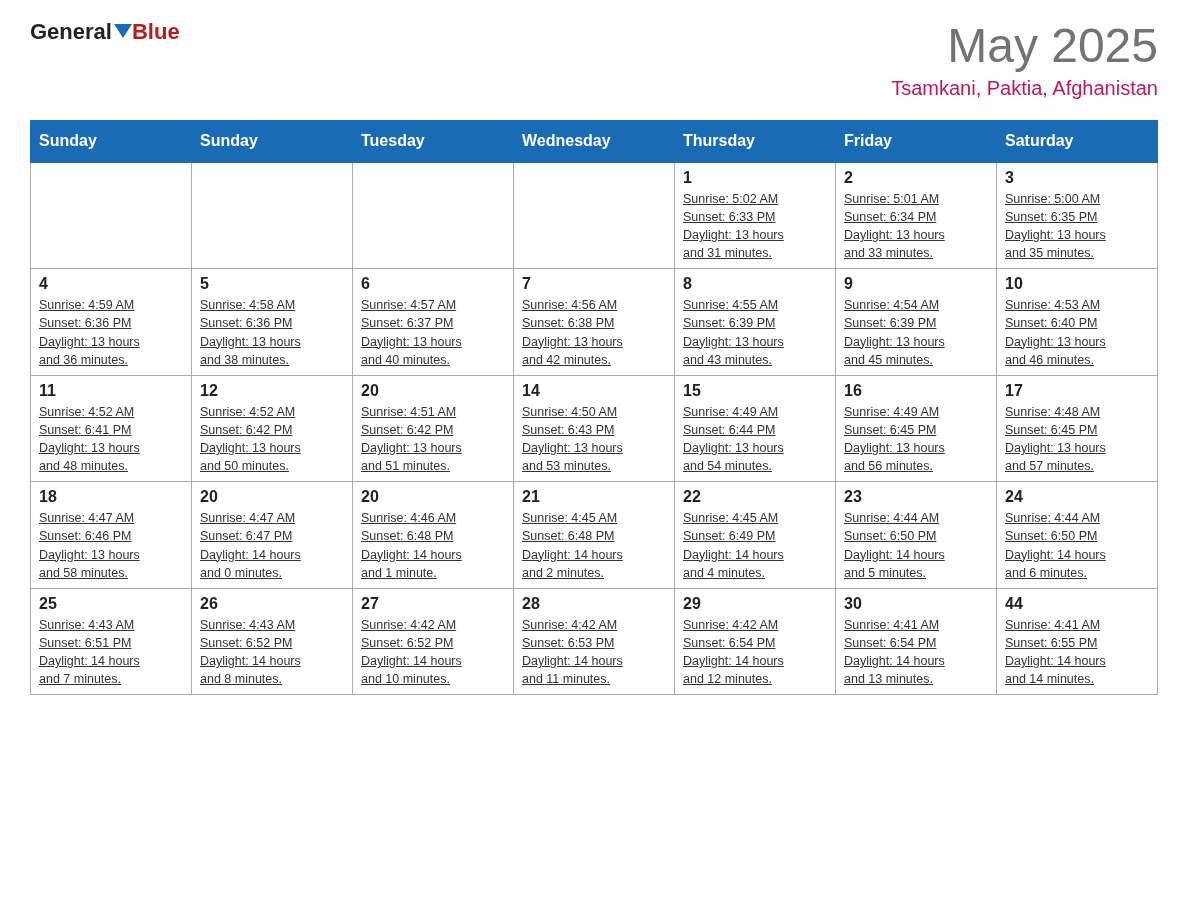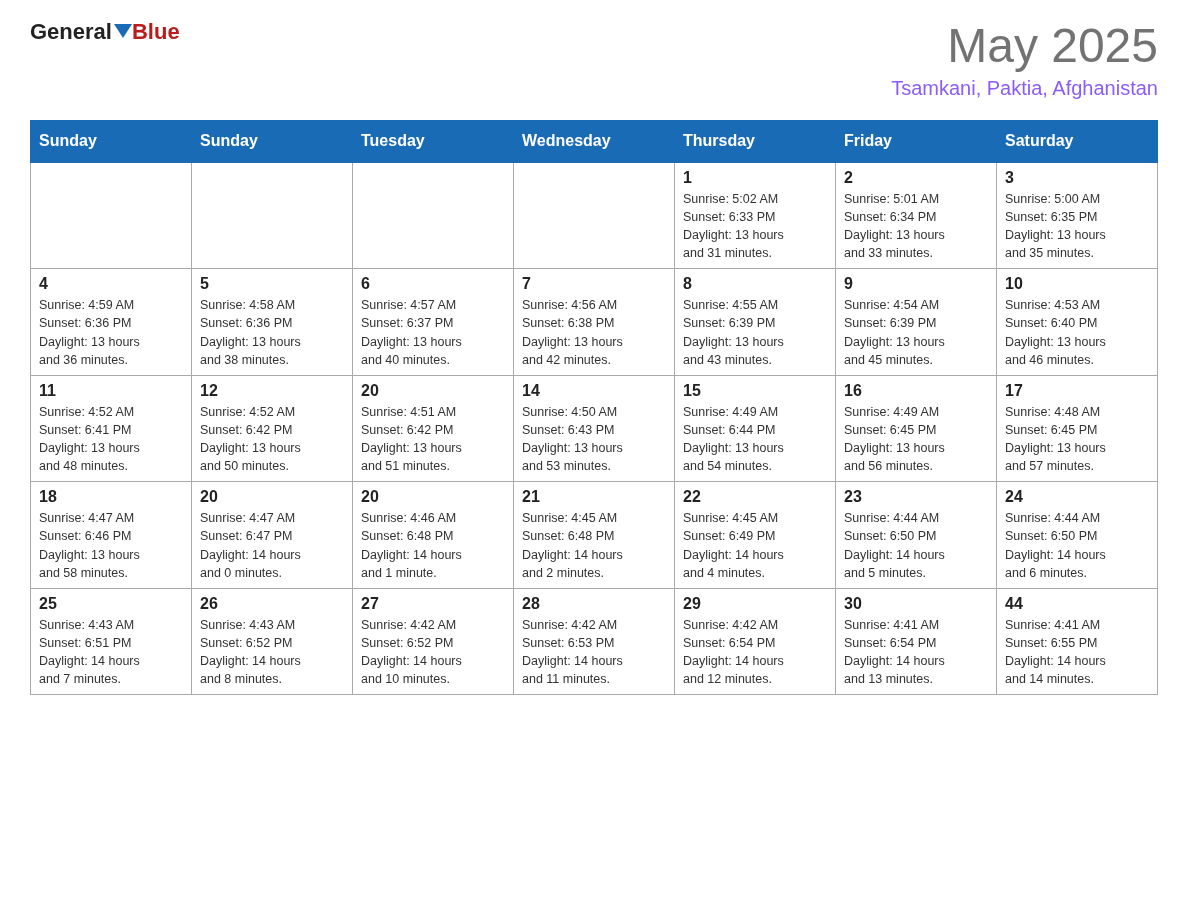--- a/index.html
+++ b/index.html
@@ -44,21 +44,21 @@
       text-align: right;
     }
     .title-block .month-year {
       font-size: 48px;
       font-weight: normal;
       color: #737373;
       line-height: 1.1;
     }
     .title-block .location {
       font-size: 20px;
-      color: #8b5cf6;
+      color: #be185d;
       margin-top: 4px;
     }
     .calendar {
       width: 100%;
       border-collapse: collapse;
       border: 1px solid #999;
     }
     .calendar thead tr th {
       background-color: #1a6bb5;
       color: #fff;
@@ -81,20 +81,21 @@
       font-size: 16px;
       font-weight: bold;
       color: #222;
       display: block;
       margin-bottom: 3px;
     }
     .day-info {
       font-size: 12.5px;
       color: #333;
       line-height: 1.45;
+      text-decoration: underline;
     }
     .empty-cell {
       background: #fff;
     }
     .calendar tbody tr:first-child td {
       border-top: 2px solid #1a6bb5;
     }
     .calendar tbody tr td:first-child {
     }
     tr.week-row td {

